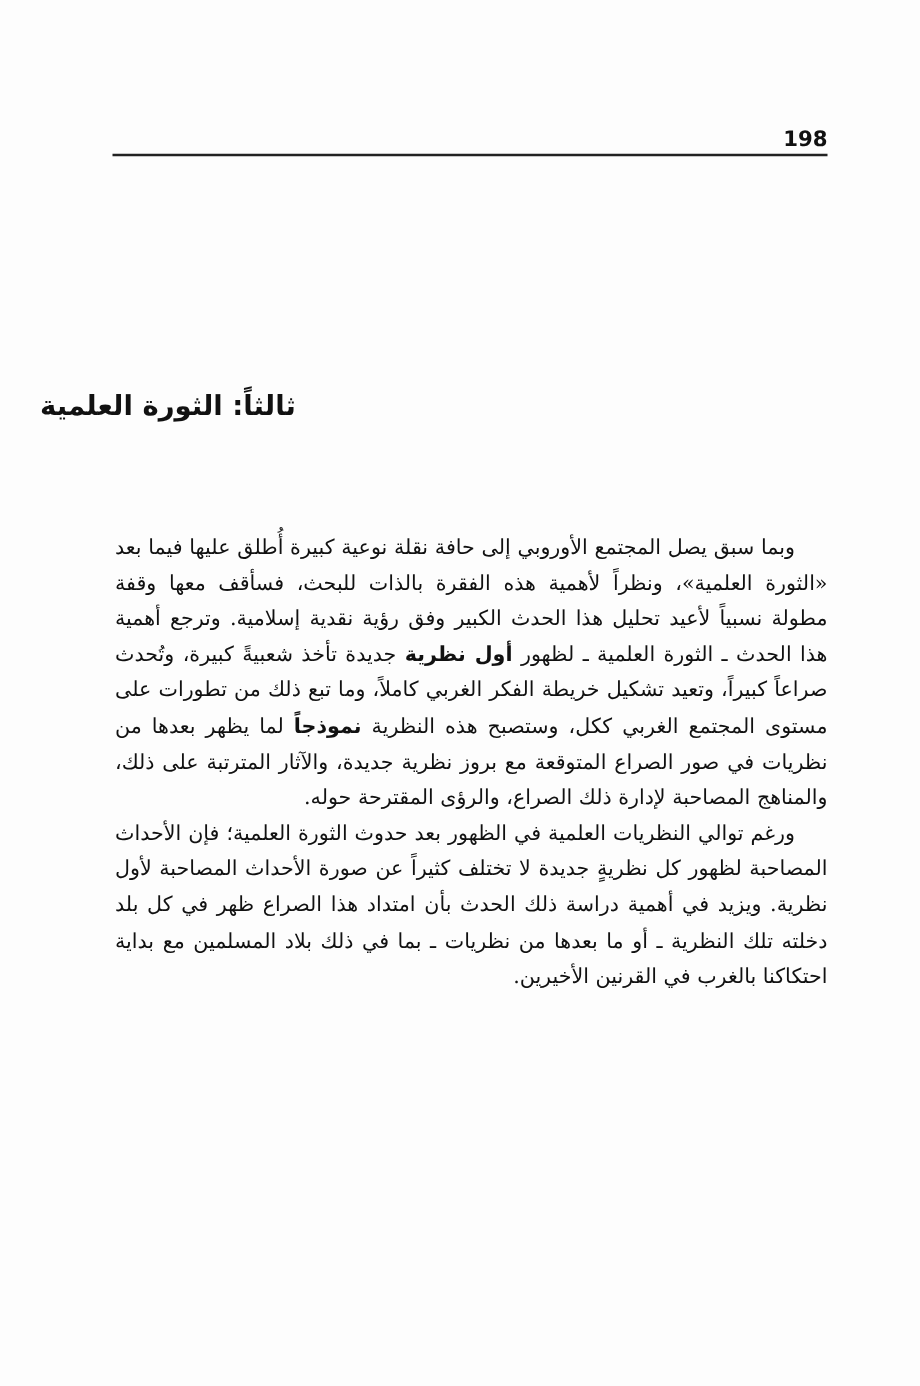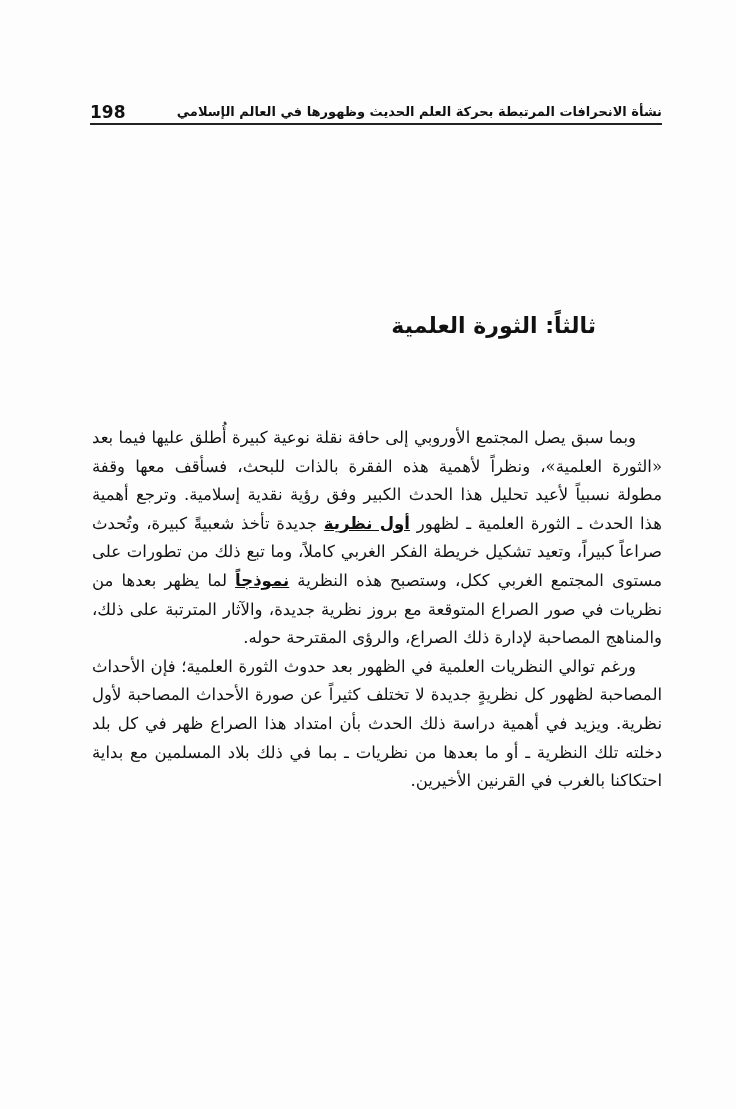--- a/index.html
+++ b/index.html
@@ -51,56 +51,55 @@
       width: 572px;
       top: 123px;
       height: 0;
       border-top: 2px solid #222;
     }
     .section-title {
       position: absolute;
       left: 0;
       width: 596px;
       top: 290px;
-      text-align: right;
+      text-align: left;
       direction: rtl;
       font-family: "DejaVu Sans", sans-serif;
       font-weight: bold;
       font-size: 22px;
       line-height: 36px;
+      padding-left: 32px;
     }
     .body-text {
       position: absolute;
       left: 92px;
       width: 570px;
       top: 424px;
       direction: rtl;
       text-align: justify;
       text-align-last: right;
       font-family: "DejaVu Serif", serif;
       font-size: 16.5px;
       line-height: 28.6px;
     }
     .body-text p {
       margin: 0;
       text-indent: 26px;
     }
     .body-text b {
       font-family: "DejaVu Sans", sans-serif;
       font-weight: bold;
-      text-decoration: underline;
     }
   </style>
 </head>
 <body>
 
 <div class="page">
 
   <div class="running-header">
-    <span class="running-title">نشأة الانحرافات المرتبطة بحركة العلم الحديث وظهورها في العالم الإسلامي</span>
     <span class="page-number">198</span>
   </div>
   <div class="header-rule"></div>
 
   <h2 class="section-title">ثالثاً: الثورة العلمية</h2>
 
   <div class="body-text">
     <p><span>وبما سبق يصل المجتمع الأوروبي إلى حافة نقلة نوعية كبيرة أُطلق عليها فيما بعد «الثورة العلمية»، ونظراً لأهمية هذه الفقرة بالذات للبحث، فسأقف معها وقفة مطولة نسبياً لأعيد تحليل هذا الحدث الكبير وفق رؤية نقدية إسلامية. وترجع أهمية هذا الحدث ـ الثورة العلمية ـ لظهور </span><b>أول نظرية</b><span> جديدة تأخذ شعبيةً كبيرة، وتُحدث صراعاً كبيراً، وتعيد تشكيل خريطة الفكر الغربي كاملاً، وما تبع ذلك من تطورات على مستوى المجتمع الغربي ككل، وستصبح هذه النظرية </span><b>نموذجاً</b><span> لما يظهر بعدها من نظريات في صور الصراع المتوقعة مع بروز نظرية جديدة، والآثار المترتبة على ذلك، والمناهج المصاحبة لإدارة ذلك الصراع، والرؤى المقترحة حوله.</span></p>
     <p><span>ورغم توالي النظريات العلمية في الظهور بعد حدوث الثورة العلمية؛ فإن الأحداث المصاحبة لظهور كل نظريةٍ جديدة لا تختلف كثيراً عن صورة الأحداث المصاحبة لأول نظرية. ويزيد في أهمية دراسة ذلك الحدث بأن امتداد هذا الصراع ظهر في كل بلد دخلته تلك النظرية ـ أو ما بعدها من نظريات ـ بما في ذلك بلاد المسلمين مع بداية احتكاكنا بالغرب في القرنين الأخيرين.</span></p>
   </div>

